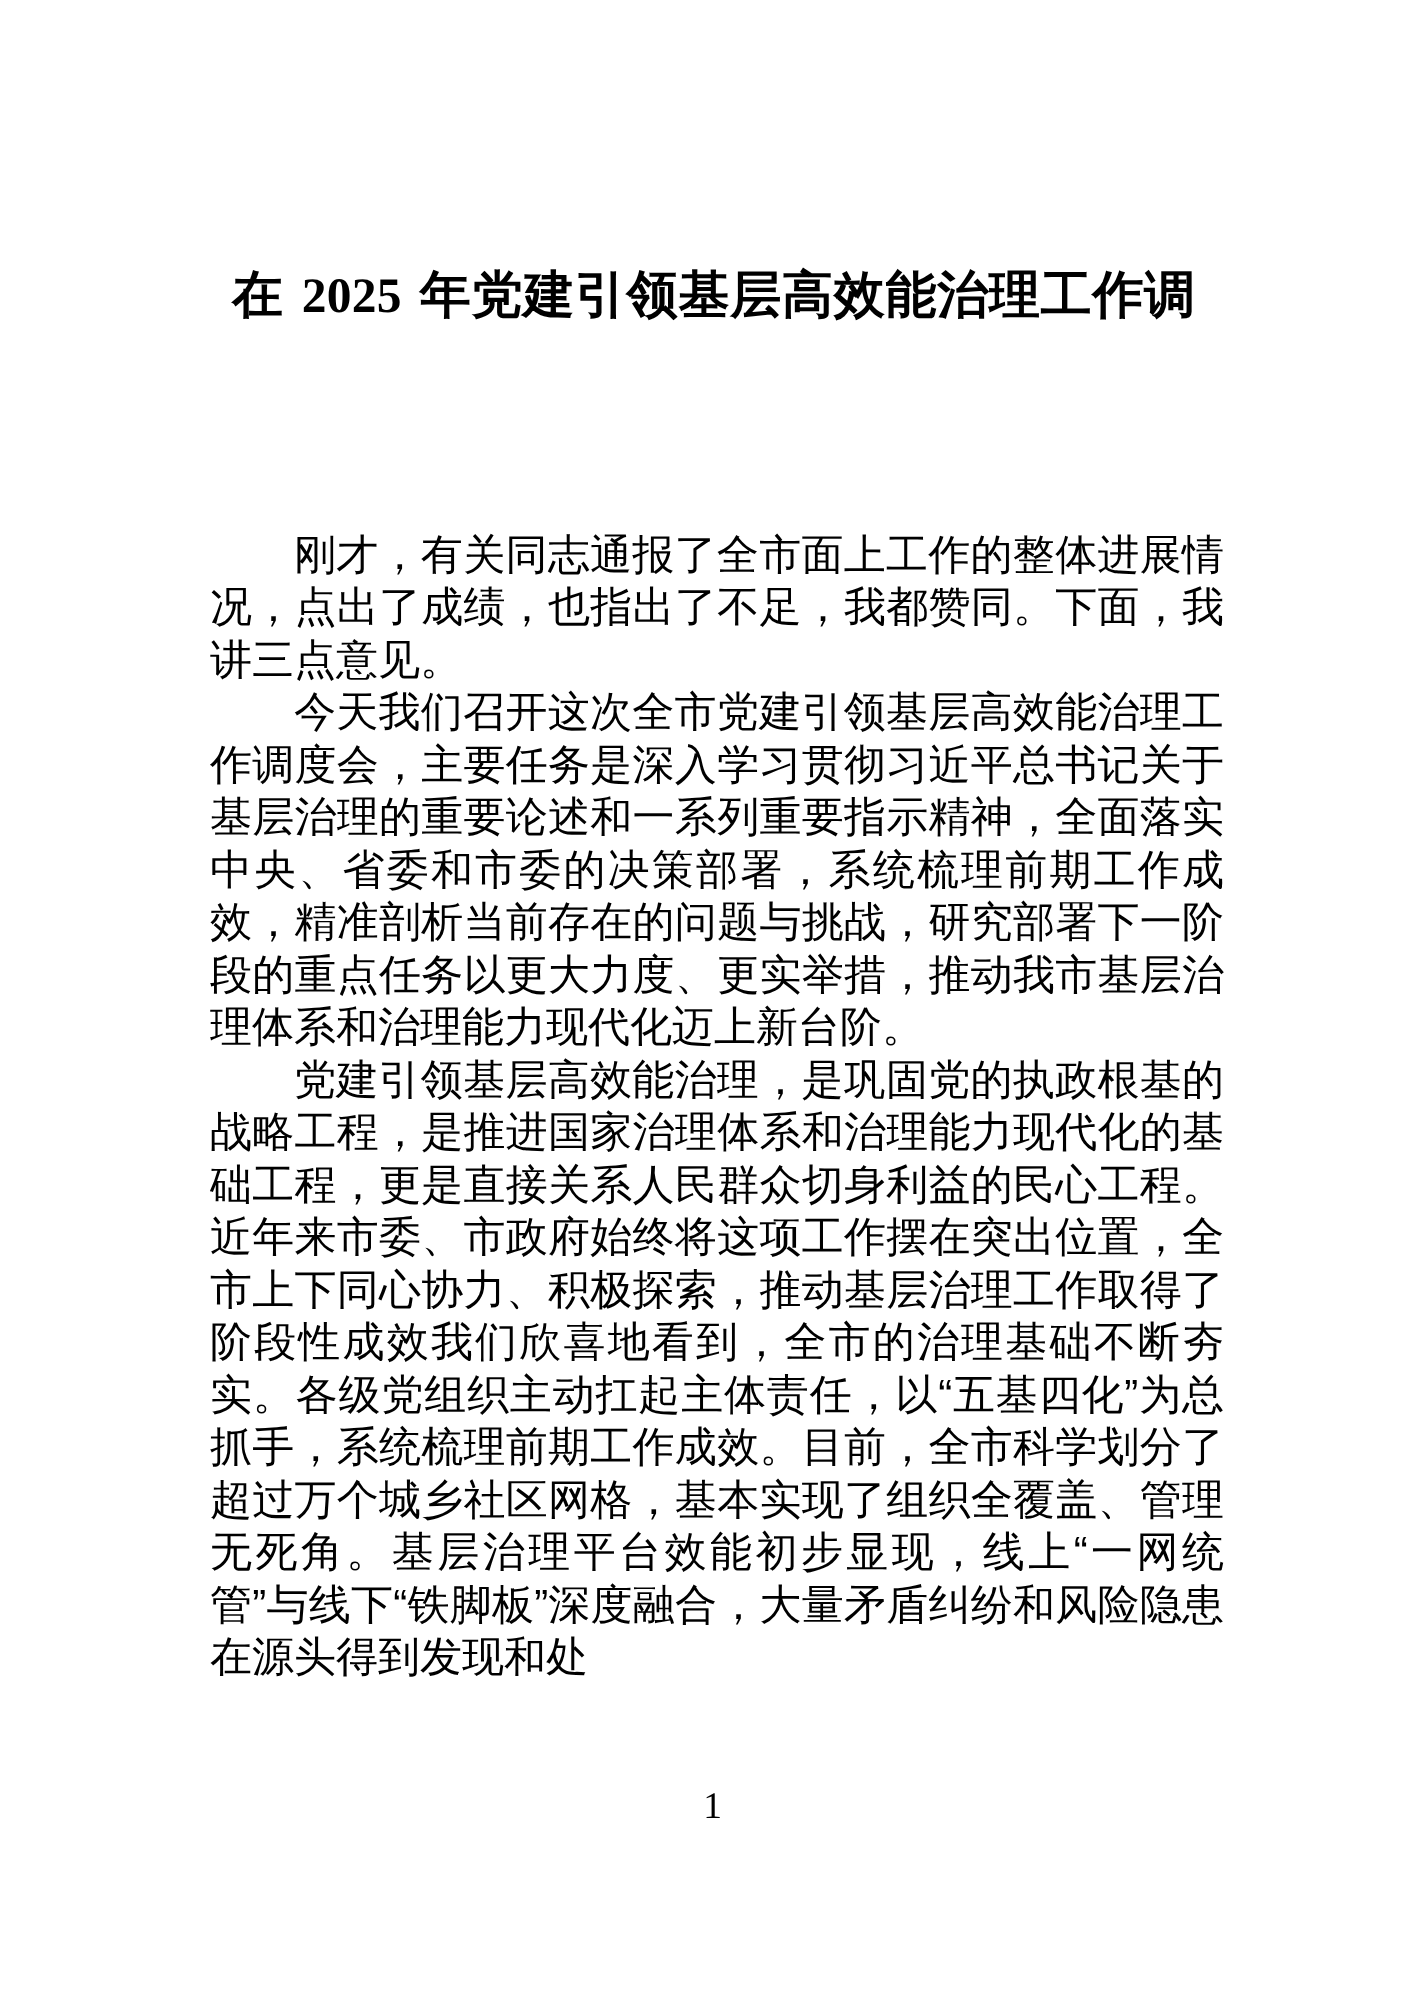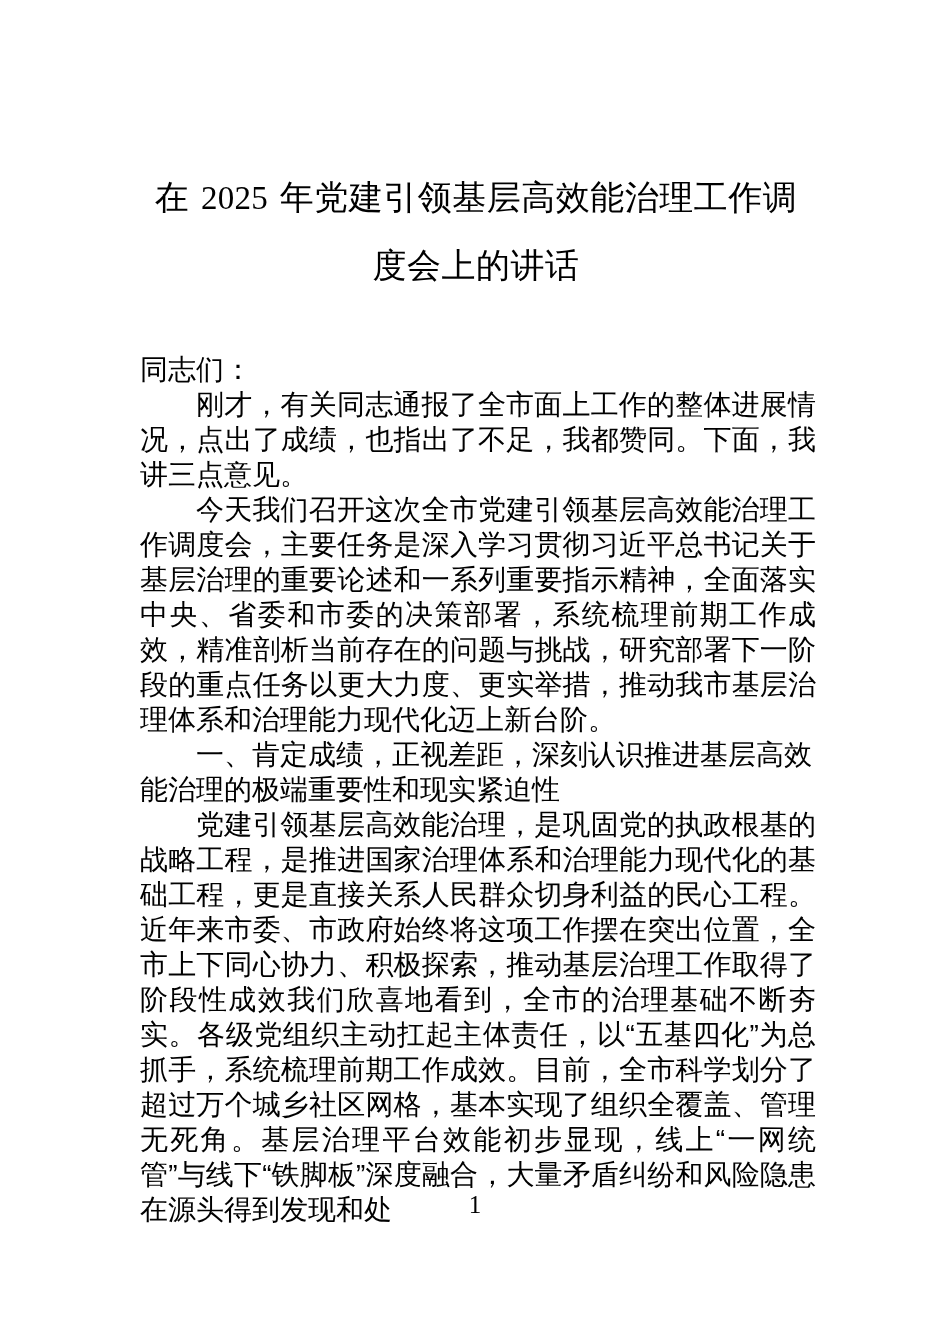--- a/index.html
+++ b/index.html
@@ -27,21 +27,21 @@
   
   .doc-title {
     position: absolute;
     left: 140px;
     top: 163px;
     width: 672px;
     text-align: center;
     font-size: 34px;
     line-height: 68px;
     letter-spacing: 0.5px;
-    font-weight: 400;
+    font-weight: 700;
     color: #000;
     white-space: nowrap;
   }
   .doc-title .numerals {
     font-family: "Liberation Serif", "DejaVu Serif", serif;
     font-size: 33px;
     letter-spacing: 0.2px;
     padding: 0 2px;
   }
   .title-line-2 {
@@ -106,31 +106,28 @@
 </style>
 </head>
 <body>
 
 <div class="page">
 
   <div class="doc-title">
     <span>在 </span><span class="numerals">2025</span><span> 年党建引领基层高效能治理工作调</span>
   </div>
 
-  <div class="title-line-2">度会上的讲话</div>
 
   <div class="body-block">
 
-    <p class="para no-indent last-line-full">同志们：</p>
 
     <p class="para">刚才，有关同志通报了全市面上工作的整体进展情况，点出了成绩，也指出了不足，我都赞同。下面，我讲三点意见。</p>
 
     <p class="para">今天我们召开这次全市党建引领基层高效能治理工作调度会，主要任务是深入学习贯彻习近平总书记关于基层治理的重要论述和一系列重要指示精神，全面落实中央、省委和市委的决策部署，系统梳理前期工作成效，精准剖析当前存在的问题与挑战，研究部署下一阶段的重点任务以更大力度、更实举措，推动我市基层治理体系和治理能力现代化迈上新台阶。</p>
 
-    <p class="section-heading">一、肯定成绩，正视差距，深刻认识推进基层高效能治理的极端重要性和现实紧迫性</p>
 
     <p class="para">党建引领基层高效能治理，是巩固党的执政根基的战略工程，是推进国家治理体系和治理能力现代化的基础工程，更是直接关系人民群众切身利益的民心工程。近年来市委、市政府始终将这项工作摆在突出位置，全市上下同心协力、积极探索，推动基层治理工作取得了阶段性成效我们欣喜地看到，全市的治理基础不断夯实。各级党组织主动扛起主体责任，以“五基四化”为总抓手，系统梳理前期工作成效。目前，全市科学划分了超过万个城乡社区网格，基本实现了组织全覆盖、管理无死角。基层治理平台效能初步显现，线上“一网统管”与线下“铁脚板”深度融合，大量矛盾纠纷和风险隐患在源头得到发现和处</p>
 
   </div>
 
   <div class="page-number">1</div>
 
 </div>
 
 </body></html>

